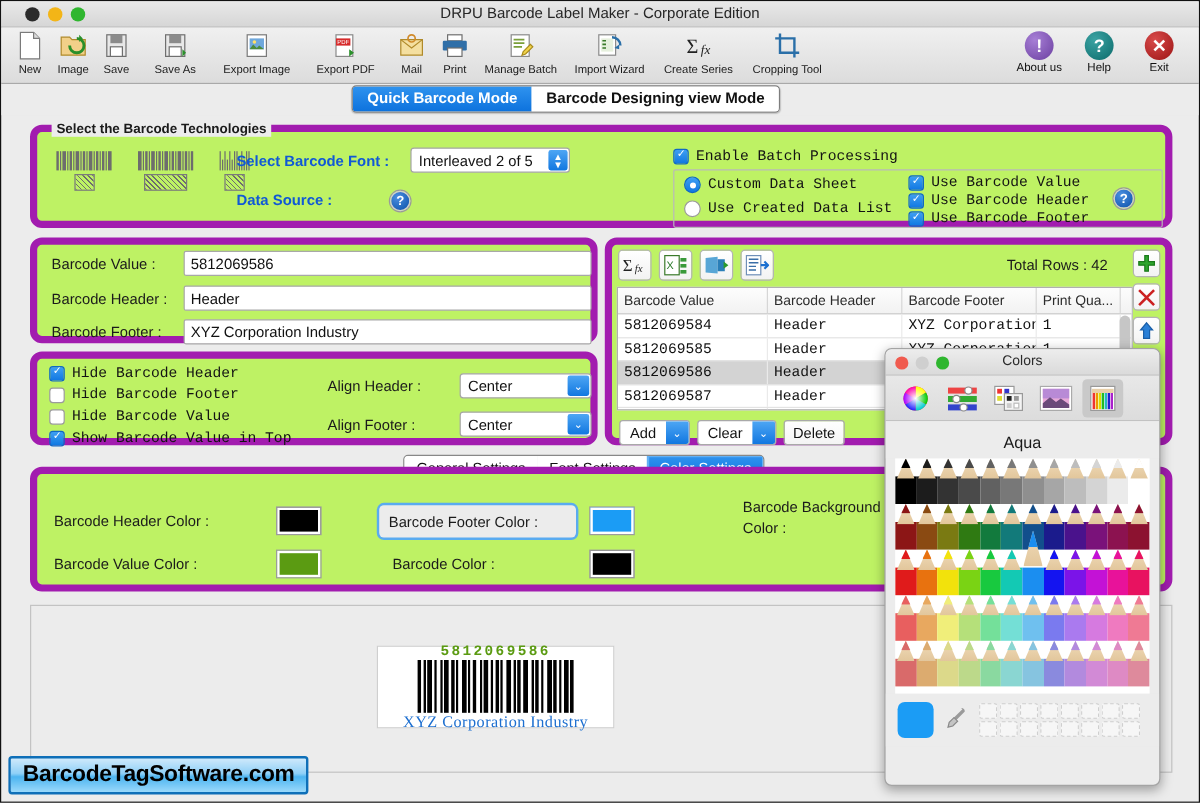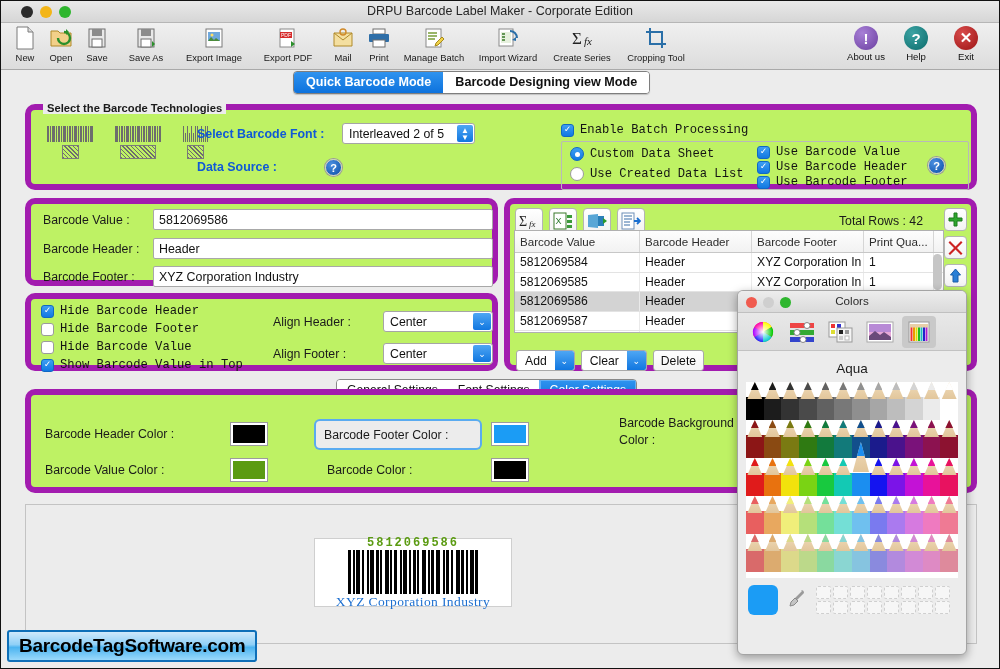--- a/index.html
+++ b/index.html
@@ -140,21 +140,21 @@
   .bars i { display: block; background: #6d6d6d; width: 1px; height: 16px; }
   .qr { width: 17px; height: 14px; border: 1px solid #7a7a7a; background:
         repeating-linear-gradient(45deg, #6d6d6d 0 1px, transparent 1px 3px); }
 
   
   .tablewrap { position: absolute; background: #fff; border: 1px solid #b0b0b0; overflow: hidden; }
   .thead { display: flex; height: 22px; background: linear-gradient(#fdfdfd,#f2f2f2); border-bottom: 1px solid #c7c7c7; }
   .th { font-size: 11.6px; color: #2c2c2c; padding: 4px 5px; border-right: 1px solid #d6d6d6; overflow: hidden; white-space: nowrap; }
   .trow { display: flex; height: 19.5px; border-bottom: 1px solid #e3e3e3; }
   .trow.sel { background: #d3d3d3; }
-  .td { font-size: 12.2px; color: #111; padding: 2px 5px; border-right: 1px solid #eaeaea; overflow: hidden; white-space: nowrap; }
+  .td { font-size: 12.2px; color: #111; padding: 2px 5px; border-right: 1px solid #eaeaea; overflow: hidden; white-space: nowrap; font-family: Liberation Mono, monospace; }
   .vscroll { position: absolute; right: 1px; top: 23px; width: 9px; height: 36px; background: #c6c6c6; border-radius: 5px; }
 
   .minibtn {
     background: linear-gradient(#ffffff,#f4f4f4); border: 1px solid #a9a9a9; border-radius: 3px;
     font-size: 12.2px; color: #111; height: 21px; display: flex; align-items: center; padding: 0 7px;
   }
   .splitbtn { display: flex; height: 21px; border: 1px solid #a9a9a9; border-radius: 3px; overflow: hidden; background: #fff; }
   .splitbtn .txt { font-size: 12.2px; padding: 0 8px; display: flex; align-items: center; color: #111; }
   .splitbtn .arw { width: 19px; background: linear-gradient(#4ea6f4,#1177e0); color: #fff;
                    display: flex; align-items: center; justify-content: center; font-size: 9px; }
@@ -261,21 +261,21 @@
     </div>
 
     <div class="tbtn narrow">
       <span class="ic">
         <svg width="22" height="22" viewBox="0 0 22 22">
             <path d="M1 4h7l2 2h11v13H1z" fill="#f2d089" stroke="#b08a2a"></path>
             <path d="M14 5a6 6 0 1 1-6 6" fill="none" stroke="#2a8f2a" stroke-width="2.4"></path>
             <path d="M16 2l3 3-3 3z" fill="#2a8f2a"></path>
           </svg>
       </span>
-      <span class="lbl">Open</span>
+      <span class="lbl">Image</span>
     </div>
 
     <div class="tbtn narrow">
       <span class="ic">
         <svg width="20" height="22" viewBox="0 0 20 22">
             <rect x="2" y="2" width="16" height="18" fill="#e8e8e8" stroke="#6f6f6f"></rect>
             <rect x="5" y="2" width="10" height="7" fill="#8b8b8b"></rect>
             <rect x="5" y="12" width="10" height="8" fill="#fff" stroke="#6f6f6f"></rect>
           </svg>
       </span>
@@ -587,21 +587,21 @@
         <svg width="20" height="18" viewBox="0 0 20 18">
             <rect x="1" y="1" width="12" height="16" fill="#fff" stroke="#6f8fb8"></rect>
             <path d="M3 4h8M3 7h8M3 10h6M3 13h6" stroke="#3a6fa8" stroke-width="1.2"></path>
             <path d="M13 9h5M16 6l3 3-3 3" fill="none" stroke="#1b6fd0" stroke-width="1.8"></path>
           </svg>
       </div>
     </div>
 
     <span class="plabel" style="position:absolute; right:48px; top:10px; font-weight:normal;">Total Rows : 42</span>
 
-    <div class="tablewrap" style="left:4px; top:26px; width:430px; height:103px;">
+    <div class="tablewrap" style="left:4px; top:35px; width:430px; height:103px;">
       <div class="thead">
         <div class="th" style="width:125px">Barcode Value</div>
         <div class="th" style="width:112px">Barcode Header</div>
         <div class="th" style="width:112px">Barcode Footer</div>
         <div class="th" style="width:70px">Print Qua...</div>
       </div>
 
       <div class="trow">
         <div class="td" style="width:125px">5812069584</div>
         <div class="td" style="width:112px">Header</div>

